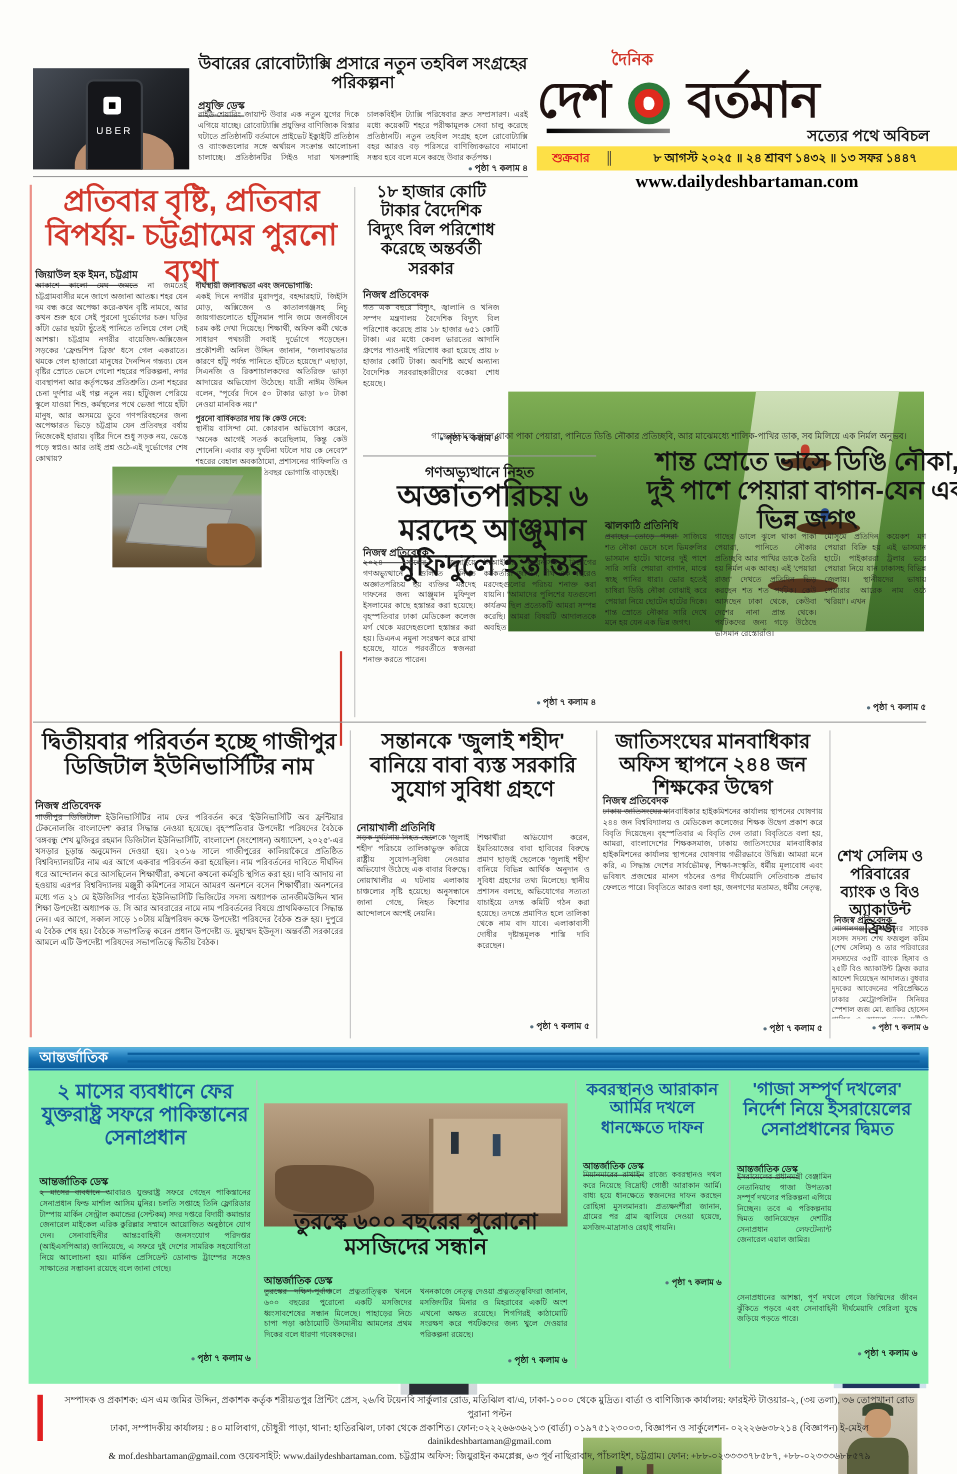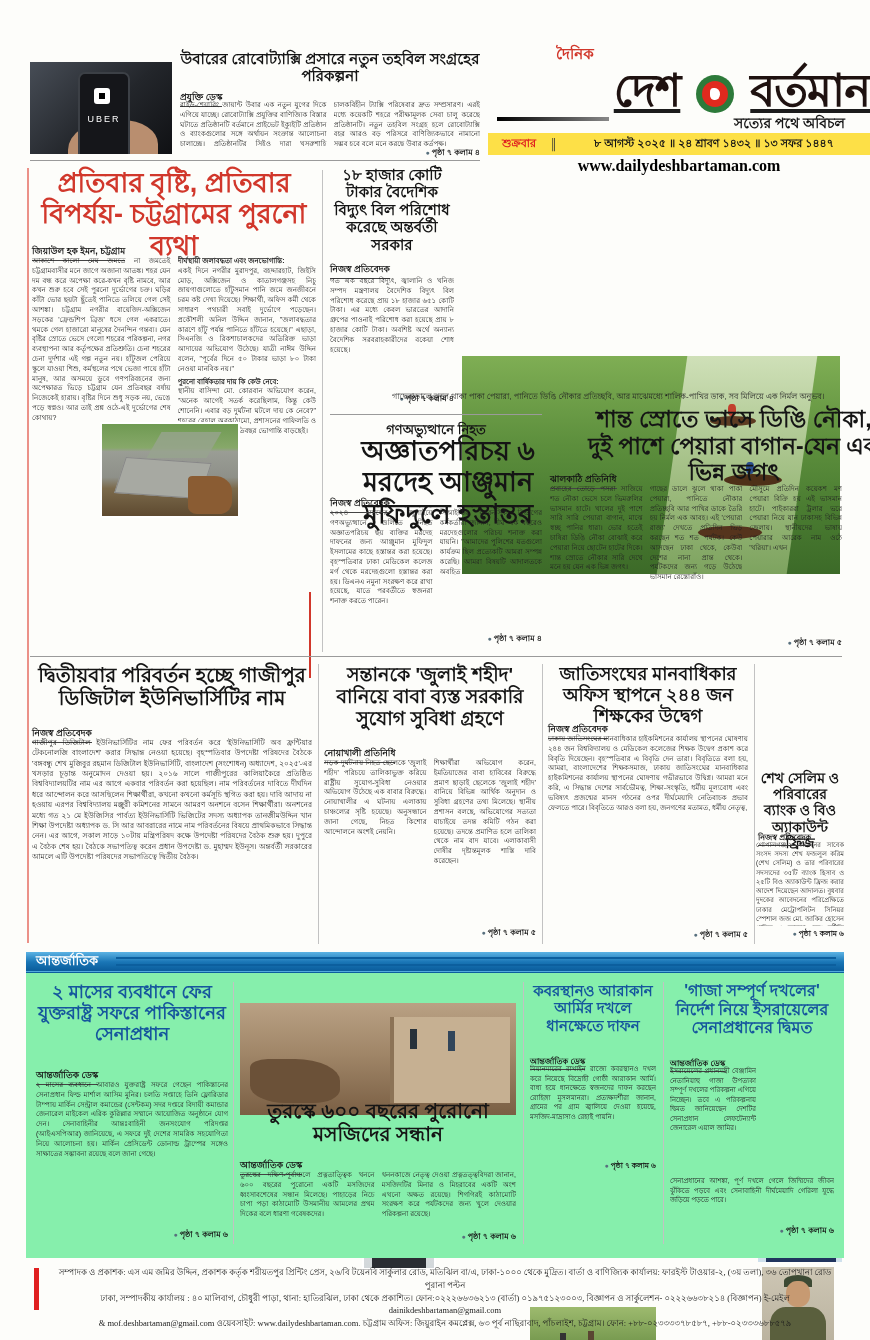--- a/index.html
+++ b/index.html
@@ -17,21 +17,21 @@
   .col{flex:1;overflow:hidden;}
   .cont{font-size:8px;font-weight:bold;text-align:right;color:#151515;}
   .bullet{color:#58707e;font-size:7px;margin-right:2px;}
   .vrule{width:1px;background:#c2c2c2;}
   .hrule{height:1px;background:#9a9a9a;}
   .subhead{font-weight:bold;}
   .photo{overflow:hidden;position:relative;}
   .caption{font-size:8px;color:#222;}
   
   .m-daily{font-size:15px;font-weight:bold;color:#d1372b;}
-  .m-logo{display:flex;align-items:center;justify-content:flex-end;gap:16px;text-decoration:underline;}
+  .m-logo{display:flex;align-items:center;justify-content:flex-start;gap:16px;}
   .m-word{font-size:45px;font-weight:900;color:#1f1210;letter-spacing:-1px;
           font-family:"Liberation Serif", serif;}
   .roundel{width:38px;height:38px;border-radius:50%;background:#2d7a3a;
            display:flex;align-items:center;justify-content:center;}
   .roundel .disc{width:26px;height:26px;border-radius:50%;background:#e02a1e;
            display:flex;align-items:center;justify-content:center;}
   .roundel .map{width:10px;height:12px;background:#fff;border-radius:40% 60% 55% 45%;}
   .tagline{font-size:14px;font-weight:bold;color:#151515;text-align:right;}
   .datebar{background:#fde047;display:flex;align-items:center;font-size:11px;}
   .weekday{color:#e02020;font-weight:bold;padding:0 14px;}

